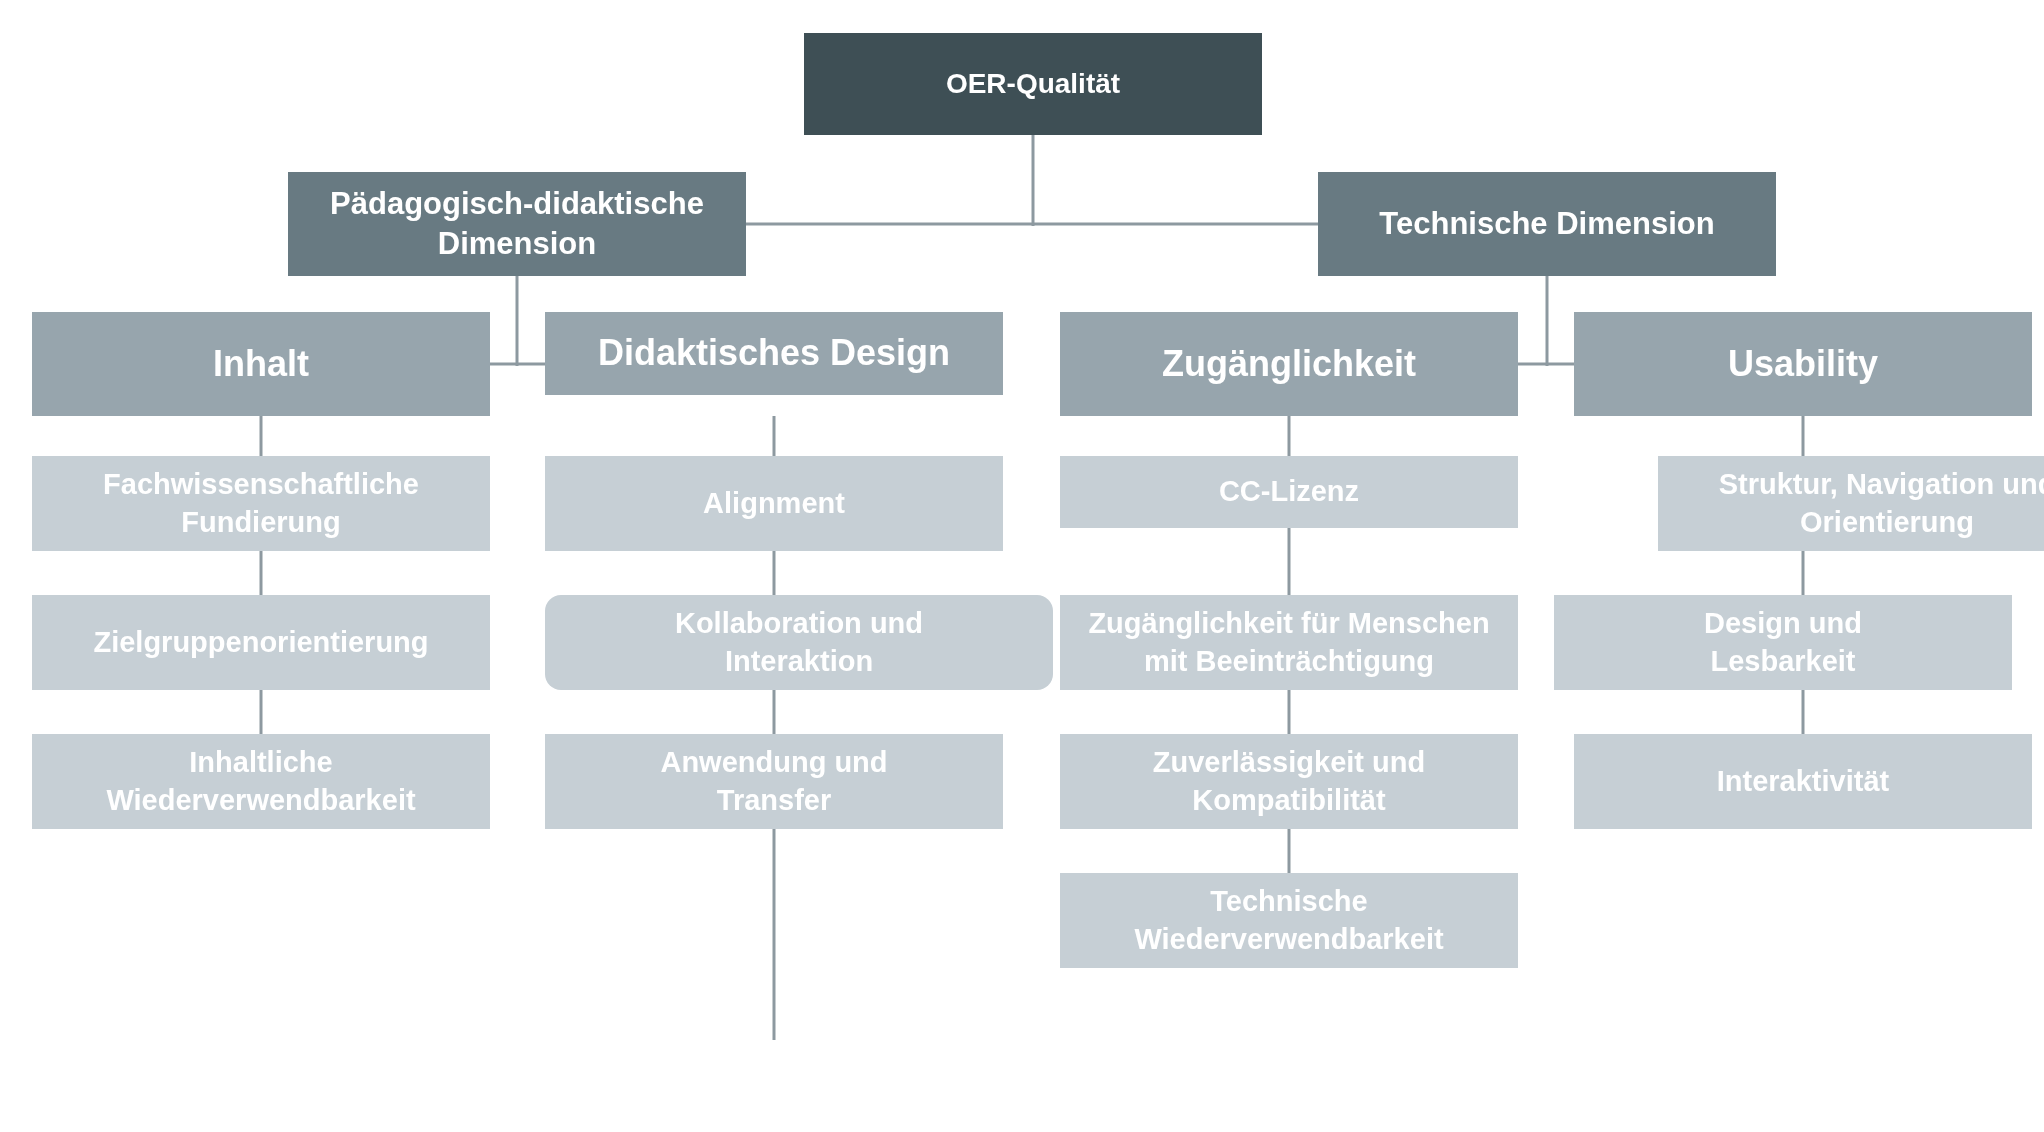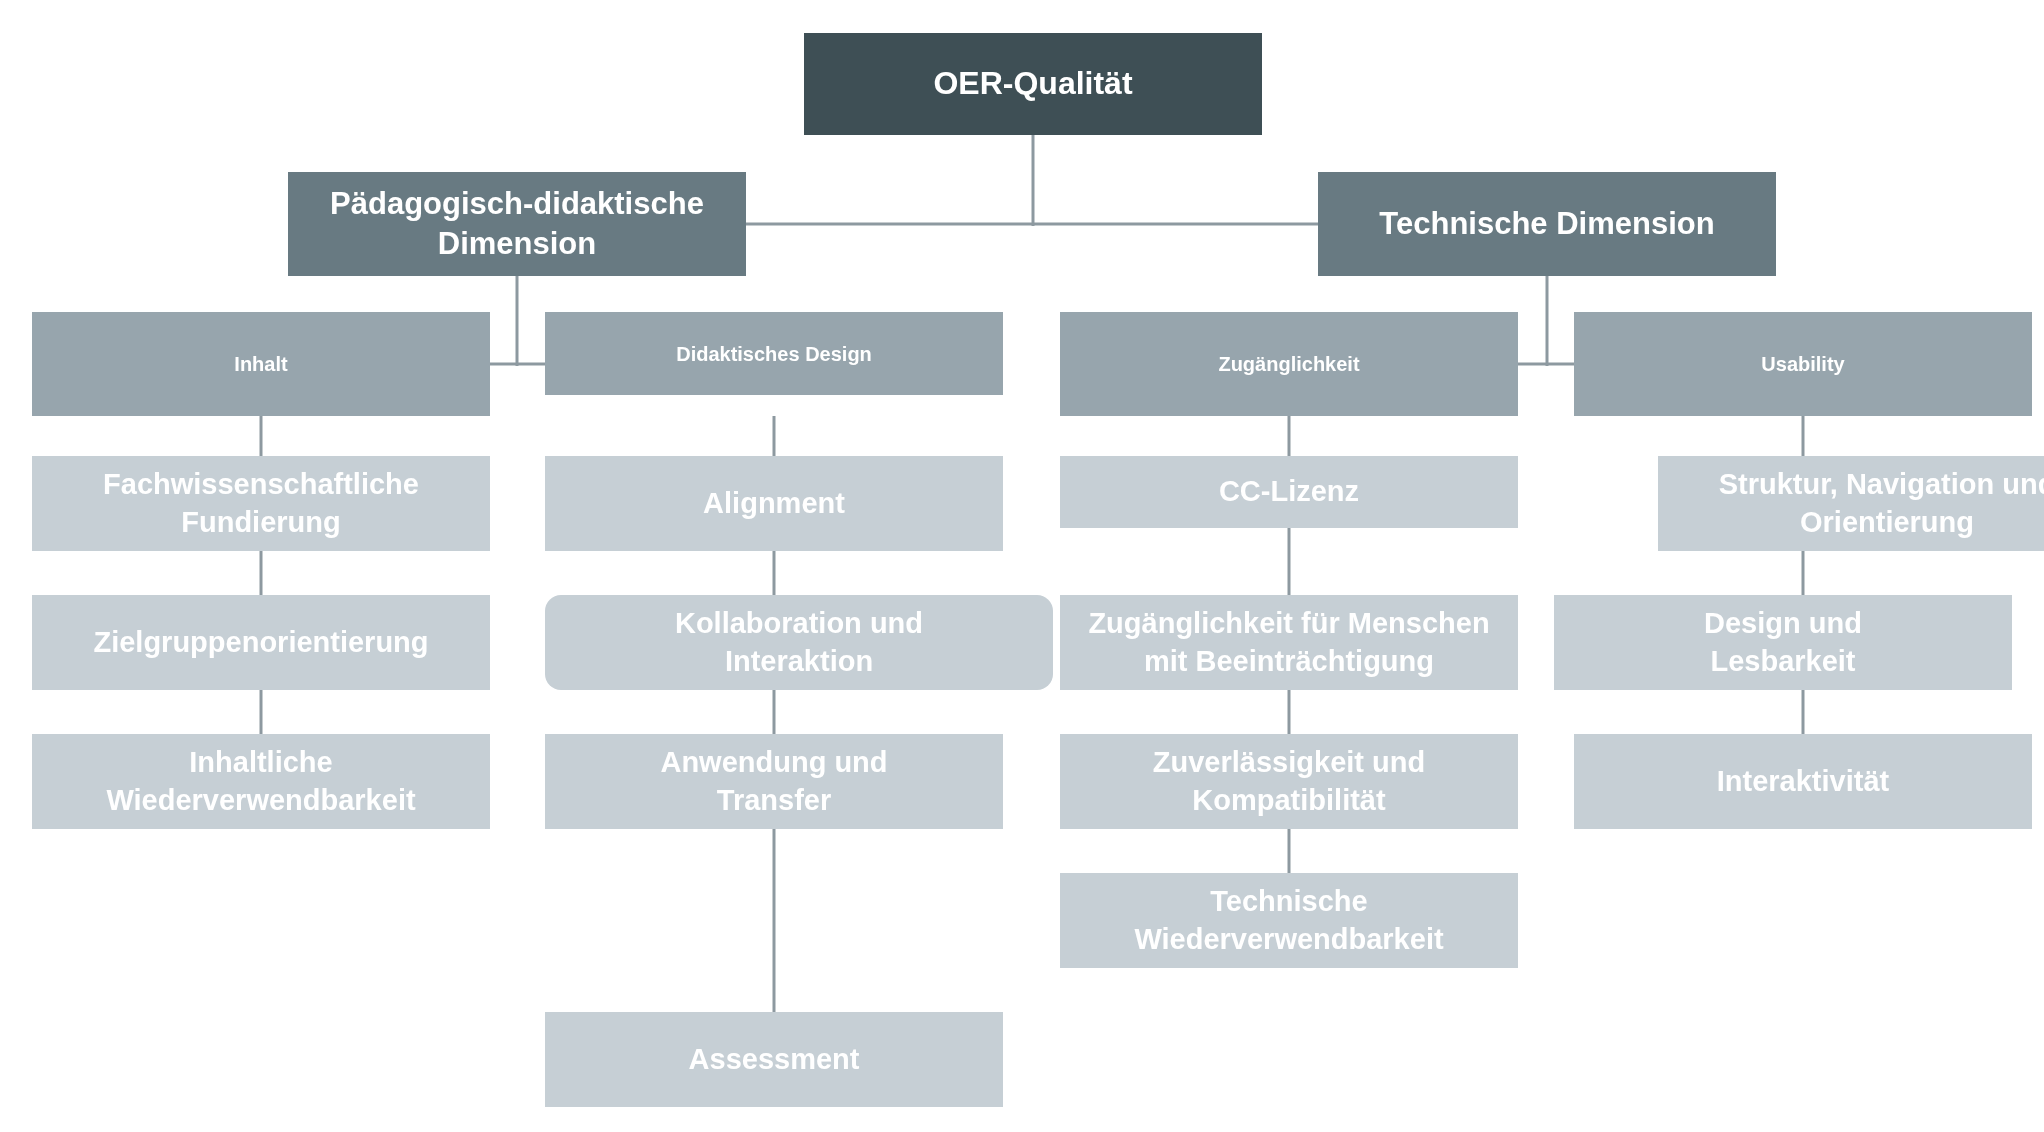--- a/index.html
+++ b/index.html
@@ -32,23 +32,23 @@
     align-items: center;
     justify-content: center;
     text-align: center;
     color: #ffffff;
     font-weight: 700;
     white-space: pre-line;
     line-height: 1.3;
     box-sizing: border-box;
     padding: 4px 10px;
   }
-  .root     { background: #3e4f55; font-size: 32px; }
+  .root     { background: #3e4f55; font-size: 28px; }
   .dimension{ background: #687a82; font-size: 31px; }
-  .category { background: #97a5ad; font-size: 20px; }
+  .category { background: #97a5ad; font-size: 36px; }
   .leaf     { background: #c6cfd5; font-size: 29px; }
 </style>
 </head>
 <body>
 
 <div class="canvas">
 
   <svg class="connectors" width="2044" height="1132" viewBox="0 0 2044 1132">
 
     <line x1="1033" y1="135" x2="1033" y2="226"></line>
@@ -81,21 +81,20 @@
   <div class="node category" style="left:1574px; top:312px; width:458px; height:104px;">Usability</div>
   <div class="node leaf" style="left:32px; top:595px; width:458px; height:95px;">Zielgruppenorientierung</div>
   <div class="node leaf" style="left:32px; top:734px; width:458px; height:95px;">Inhaltliche
 Wiederverwendbarkeit</div>
 
   <div class="node leaf" style="left:545px; top:456px; width:458px; height:95px;">Alignment</div>
   <div class="node leaf" style="left:545px; top:595px; width:508px; height:95px;border-radius:16px;">Kollaboration und
 Interaktion</div>
   <div class="node leaf" style="left:545px; top:734px; width:458px; height:95px;">Anwendung und
 Transfer</div>
-  <div class="node leaf" style="left:545px; top:1012px; width:458px; height:95px;">Assessment</div>
 
   <div class="node leaf" style="left:1060px; top:456px; width:458px; height:72px;">CC-Lizenz</div>
   <div class="node leaf" style="left:1060px; top:595px; width:458px; height:95px;">Zugänglichkeit für Menschen
 mit Beeinträchtigung</div>
   <div class="node leaf" style="left:1060px; top:734px; width:458px; height:95px;">Zuverlässigkeit und
 Kompatibilität</div>
   <div class="node leaf" style="left:1060px; top:873px; width:458px; height:95px;">Technische
 Wiederverwendbarkeit</div>
 
   <div class="node leaf" style="left:1658px; top:456px; width:458px; height:95px;">Struktur, Navigation und

